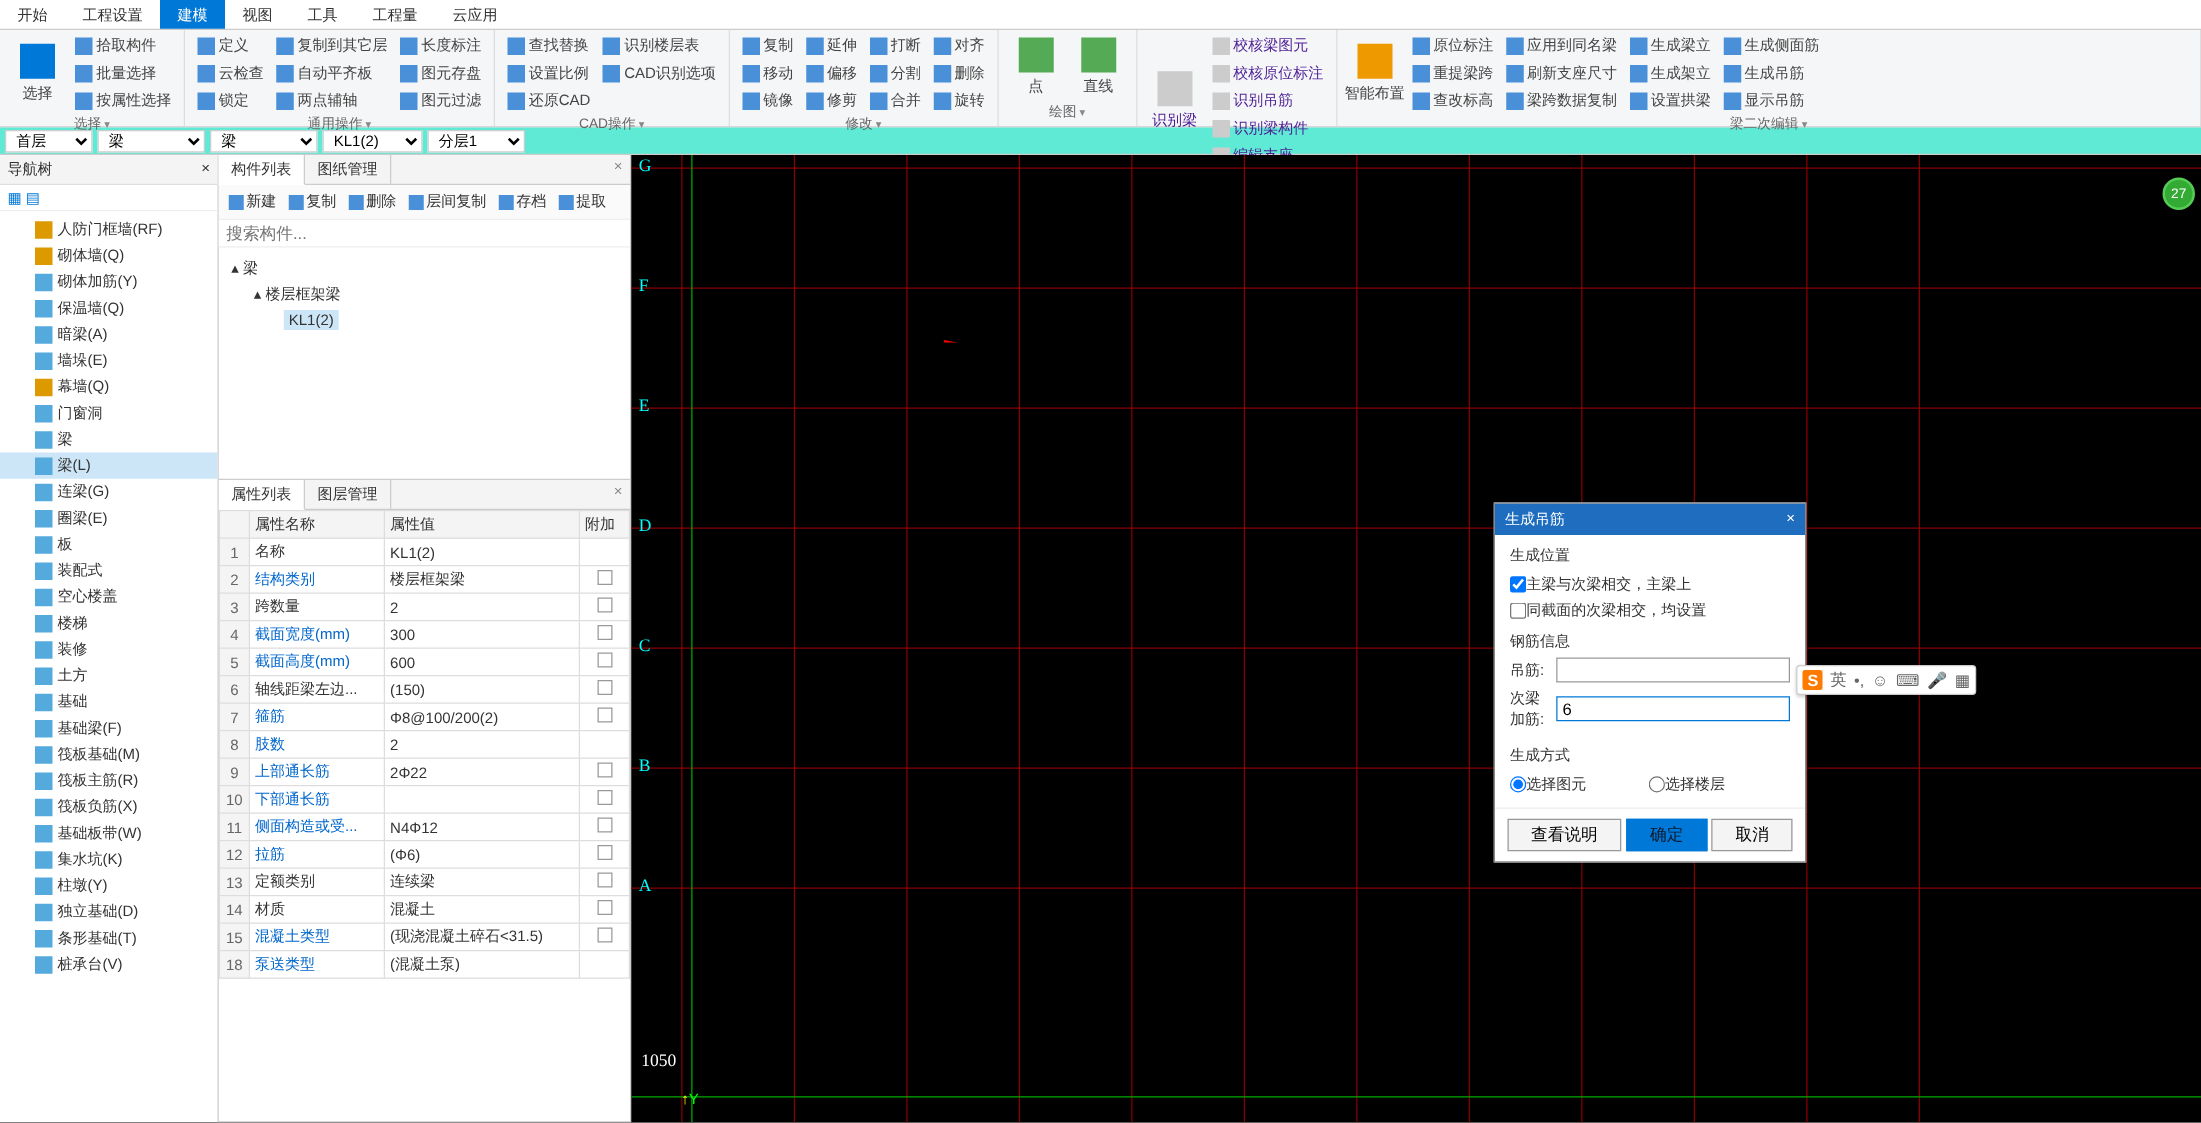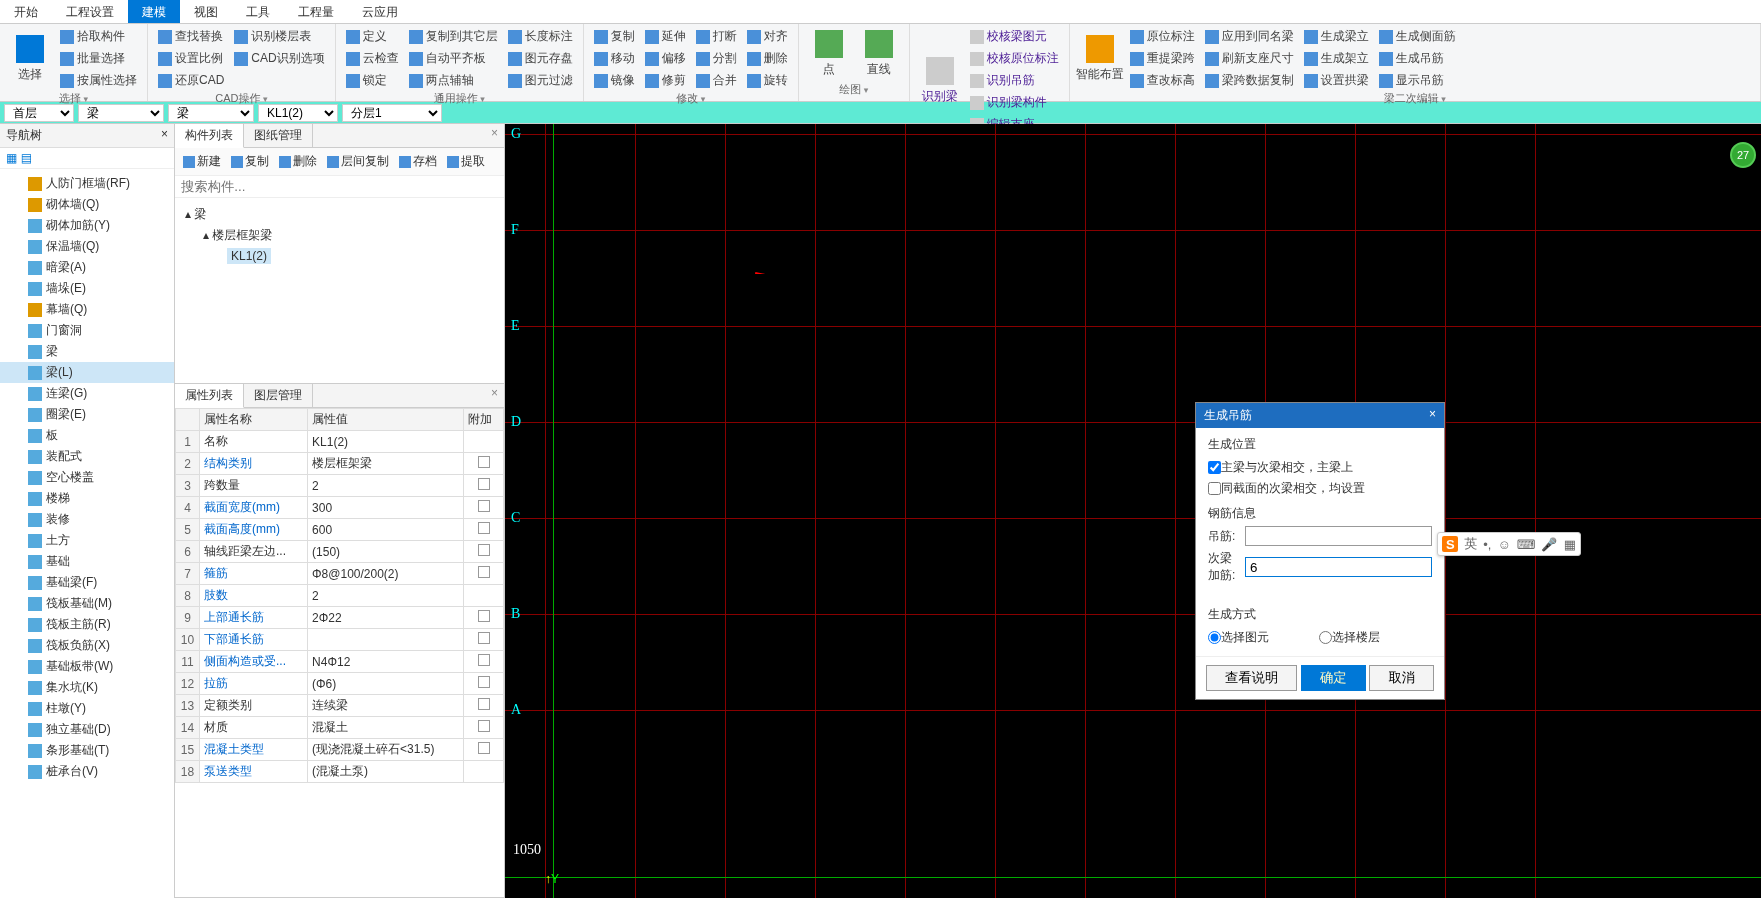--- a/index.html
+++ b/index.html
@@ -67,21 +67,21 @@
 .dlg-title .x{cursor:pointer}
 .dlg-body{padding:8px 12px}
 .dlg-body .grp{font-size:12px;color:#333;margin-bottom:4px}
 .dlg-body label{display:flex;align-items:center;gap:0;padding:2px 0;font-size:12px}
 .dlg-body .row{display:flex;align-items:center;gap:6px;margin:4px 0}
 .dlg-body .row input[type=text]{flex:1;border:1px solid #999;padding:2px 4px;height:20px}
 .dlg-body .row input.active{border-color:#0078d7}
 .dlg-body .radios{display:flex;gap:50px}
 .dlg-foot{display:flex;justify-content:space-around;padding:8px;border-top:1px solid #eee}
 .dlg-foot button{padding:3px 18px;border:1px solid #999;background:#f4f4f4;cursor:pointer}
-.dlg-foot button.primary{background:#0078d7;color:#fef9c3;border-color:#0078d7}
+.dlg-foot button.primary{background:#0078d7;color:#0f172a;border-color:#0078d7}
 
 .ime{position:absolute;right:180px;top:408px;background:#fff;border:1px solid #ccc;border-radius:3px;padding:2px 4px;display:flex;gap:6px;align-items:center;box-shadow:0 1px 3px rgba(0,0,0,.2)}
 .ime .s{background:#ff7a00;color:#fff;width:16px;height:16px;border-radius:2px;display:flex;align-items:center;justify-content:center;font-weight:bold}
 .ime span{color:#666;font-size:13px}
 
 svg.annot{position:absolute;inset:0;pointer-events:none}
 </style>
 </head>
 <body>
 
@@ -105,51 +105,51 @@
       <div class="rcol" id="rg0">
           <div class="rbtn"><span class="ico" style="background:#4a90d9"></span>拾取构件</div>
           <div class="rbtn"><span class="ico" style="background:#4a90d9"></span>批量选择</div>
           <div class="rbtn"><span class="ico" style="background:#4a90d9"></span>按属性选择</div>
         </div>
     </div>
     <div class="rgroup-label">选择</div>
   </div>
   <div class="rgroup">
     <div class="rgroup-body">
+        <div class="rcol" id="rg2a">
+          <div class="rbtn"><span class="ico" style="background:#4a90d9"></span>定义</div>
+          <div class="rbtn"><span class="ico" style="background:#4a90d9"></span>云检查</div>
+          <div class="rbtn"><span class="ico" style="background:#4a90d9"></span>锁定</div>
+        </div>
+        <div class="rcol" id="rg2b">
+          <div class="rbtn"><span class="ico" style="background:#4a90d9"></span>复制到其它层</div>
+          <div class="rbtn"><span class="ico" style="background:#4a90d9"></span>自动平齐板</div>
+          <div class="rbtn"><span class="ico" style="background:#4a90d9"></span>两点辅轴</div>
+        </div>
+        <div class="rcol" id="rg2c">
+          <div class="rbtn"><span class="ico" style="background:#4a90d9"></span>长度标注</div>
+          <div class="rbtn"><span class="ico" style="background:#4a90d9"></span>图元存盘</div>
+          <div class="rbtn"><span class="ico" style="background:#4a90d9"></span>图元过滤</div>
+        </div>
+      </div>
+    <div class="rgroup-label">通用操作</div>
+  </div>
+  <div class="rgroup">
+    <div class="rgroup-body">
         <div class="rcol" id="rg1a">
           <div class="rbtn"><span class="ico" style="background:#4a90d9"></span>查找替换</div>
           <div class="rbtn"><span class="ico" style="background:#4a90d9"></span>设置比例</div>
           <div class="rbtn"><span class="ico" style="background:#4a90d9"></span>还原CAD</div>
         </div>
         <div class="rcol" id="rg1b">
           <div class="rbtn"><span class="ico" style="background:#4a90d9"></span>识别楼层表</div>
           <div class="rbtn"><span class="ico" style="background:#4a90d9"></span>CAD识别选项</div>
         </div>
       </div>
     <div class="rgroup-label">CAD操作</div>
-  </div>
-  <div class="rgroup">
-    <div class="rgroup-body">
-        <div class="rcol" id="rg2a">
-          <div class="rbtn"><span class="ico" style="background:#4a90d9"></span>定义</div>
-          <div class="rbtn"><span class="ico" style="background:#4a90d9"></span>云检查</div>
-          <div class="rbtn"><span class="ico" style="background:#4a90d9"></span>锁定</div>
-        </div>
-        <div class="rcol" id="rg2b">
-          <div class="rbtn"><span class="ico" style="background:#4a90d9"></span>复制到其它层</div>
-          <div class="rbtn"><span class="ico" style="background:#4a90d9"></span>自动平齐板</div>
-          <div class="rbtn"><span class="ico" style="background:#4a90d9"></span>两点辅轴</div>
-        </div>
-        <div class="rcol" id="rg2c">
-          <div class="rbtn"><span class="ico" style="background:#4a90d9"></span>长度标注</div>
-          <div class="rbtn"><span class="ico" style="background:#4a90d9"></span>图元存盘</div>
-          <div class="rbtn"><span class="ico" style="background:#4a90d9"></span>图元过滤</div>
-        </div>
-      </div>
-    <div class="rgroup-label">通用操作</div>
   </div>
   <div class="rgroup">
     <div class="rgroup-body">
         <div class="rcol" id="rg3a">
           <div class="rbtn"><span class="ico" style="background:#4a90d9"></span>复制</div>
           <div class="rbtn"><span class="ico" style="background:#4a90d9"></span>移动</div>
           <div class="rbtn"><span class="ico" style="background:#4a90d9"></span>镜像</div>
         </div>
         <div class="rcol" id="rg3b">
           <div class="rbtn"><span class="ico" style="background:#4a90d9"></span>延伸</div>
@@ -227,21 +227,21 @@
       </div>
     <div class="rgroup-label">梁二次编辑</div>
   </div>
 </div>
 
 <div class="subbar">
   <select class="sel" style="width:70px"><option>首层</option></select>
   <select class="sel" style="width:86px"><option>梁</option></select>
   <select class="sel" style="width:86px"><option>梁</option></select>
   <select class="sel" style="width:80px"><option>KL1(2)</option></select>
-  <select class="sel" style="width:100px"><option>分层1</option></select>
+  <select class="sel" style="width:78px"><option>分层1</option></select>
 </div>
 
 <div class="main">
 
   <div class="leftnav">
     <div class="hdr">
         <span>导航树</span>
         <span>×</span>
       </div>
     <div style="padding:3px 6px;border-bottom:1px solid #eee"><span style="color:#0078d7">▦ ▤</span></div>
@@ -469,21 +469,21 @@
           </label>
         <div class="grp" style="margin-top:6px">钢筋信息</div>
         <div class="row">
             <span style="width:54px">吊筋:</span>
             <input type="text" style="">
           </div>
         <div class="row">
             <span style="width:54px">次梁加筋:</span>
             <input type="text" class="active" value="6" style="">
           </div>
-        <div class="grp" style="margin-top:22px">生成方式</div>
+        <div class="grp" style="margin-top:12px">生成方式</div>
         <div class="radios">
           <label>
               <input type="radio" name="m" checked="" style="">
               <span>选择图元</span>
             </label>
           <label>
               <input type="radio" name="m" style="">
               <span>选择楼层</span>
             </label>
         </div>

